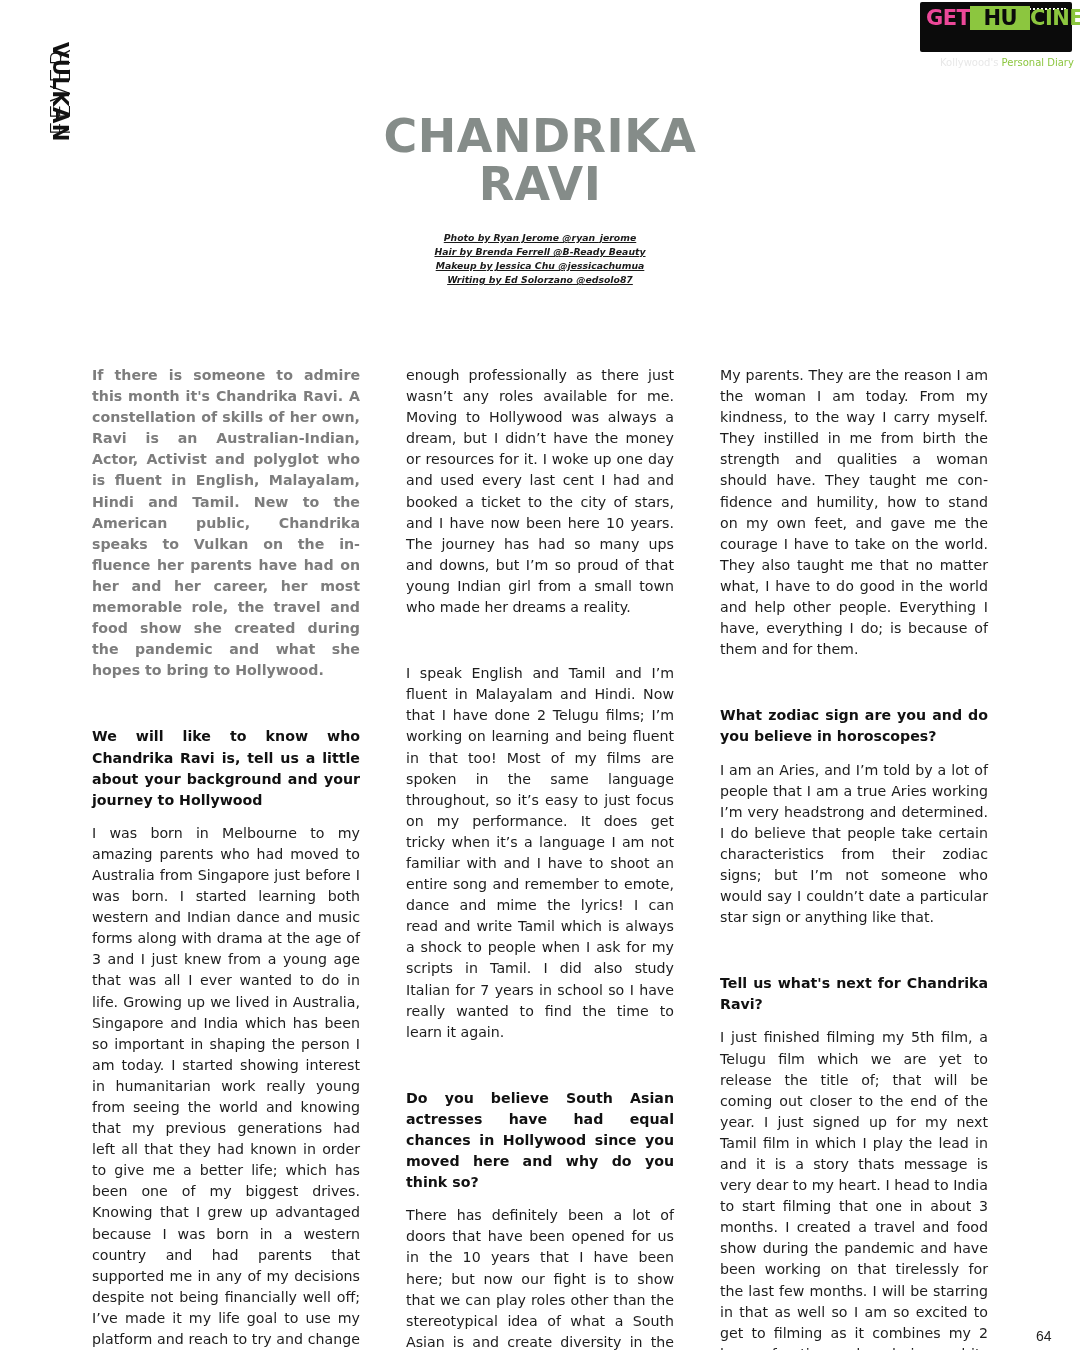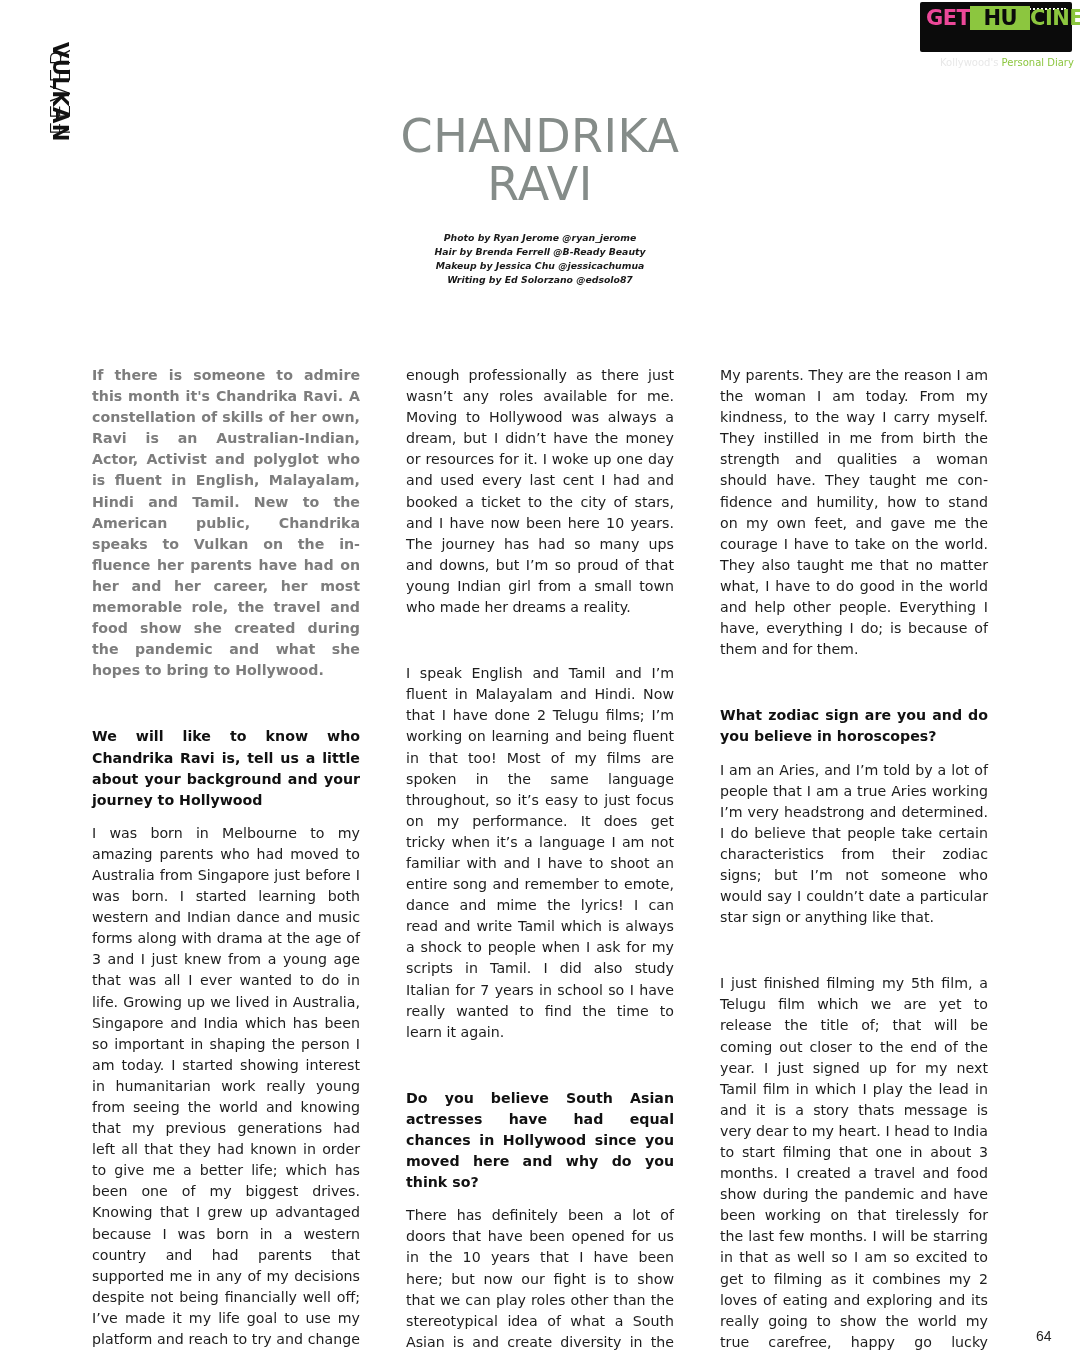--- a/index.html
+++ b/index.html
@@ -9,22 +9,22 @@
   .brand .fever { left:26px; top:96px; transform:rotate(-90deg); font-family:"DejaVu Sans", sans-serif; font-weight:300; font-size:26px; letter-spacing:1px; color:#111; line-height:1; }
   .brand .vulkan { left:48px; top:2px; transform:rotate(90deg); font-family:"DejaVu Sans", sans-serif; font-weight:900; font-size:21px; letter-spacing:0.5px; color:#111; line-height:1; }
   .watermark { position:absolute; left:920px; top:2px; width:152px; height:50px; background:#0b0b0b; border-radius:2px; }
   .watermark .wm-main { position:absolute; left:6px; top:6px; font-family:"DejaVu Sans", sans-serif; font-weight:900; font-size:21px; line-height:1; letter-spacing:-0.5px; }
   .watermark .wm-main .g { color:#ec4899; }
   .watermark .wm-main .c { color:#8cc63f; }
   .watermark .wm-main .hu { background:#8cc63f; color:#0b0b0b; padding:0 13px; }
   .watermark .wm-sub { position:absolute; left:20px; top:33px; font-size:10px; font-weight:normal; color:#e8e8e8; white-space:nowrap;margin-top:22px; }
   .watermark .wm-sub .d { color:#8cc63f; }
   .watermark .film { position:absolute; right:6px; top:6px; width:44px; height:7px; border-top:2px dotted #fff; }
-  .title { position:absolute; left:380px; top:112px; width:320px; text-align:center; font-family:"DejaVu Sans", sans-serif; font-weight:normal; font-size:46px; line-height:48px; color:#858c89; letter-spacing:0.5px; }
-  .credits { position:absolute; left:380px; top:231px; width:320px; text-align:center; font-family:"DejaVu Sans", sans-serif; font-style:italic; font-weight:bold; font-size:9.3px; line-height:14px; color:#1a1a1a; }
+  .title { position:absolute; left:380px; top:112px; width:320px; text-align:center; font-family:"DejaVu Sans", sans-serif; font-weight:bold; font-size:46px; line-height:48px; color:#858c89; letter-spacing:0.5px; }
+  .credits { position:absolute; left:380px; top:231px; width:320px; text-align:center; font-family:"DejaVu Sans", sans-serif; font-style:italic; font-weight:bold; font-size:9.3px; line-height:14px; color:#1a1a1a;text-decoration:underline; }
   .col { position:absolute; top:353px; width:292px; font-family:"DejaVu Sans", sans-serif; font-size:14.2px; line-height:21.1px; text-align:justify; hyphens:manual; }
   .col p { margin:12px; }
   .col .q { font-weight:bold; color:#111; }
   .col .gap { height:21px; }
   .intro { color:#7d7d7d; font-weight:bold; }
   .c1 { left:80px; }
   .c2 { left:394px; }
   .c3 { left:708px; }
   .pagenum { position:absolute; left:1036px; top:1328px; font-family:"Liberation Sans", sans-serif; font-size:14px; color:#222; }
 </style>
@@ -69,16 +69,17 @@
   <p class="q">Do you believe South Asian actresses have had equal chances in Hollywood since you moved here and why do you think so?</p>
   <p>There has definitely been a lot of doors that have been opened for us in the 10 years that I have been here; but now our fight is to show that we can play roles other than the ste­reotypical idea of what a South Asian is and create diversity in the representation that is being shown by both men and women of our decent. So many times the minority is portrayed as just a supporting cast, but we too can play the lead and carry a story.</p>
 </div>
 
 <div class="col c3">
   <p>My parents. They are the reason I am the woman I am today. From my kindness, to the way I carry myself. They instilled in me from birth the strength and qualities a woman should have. They taught me con­fidence and humility, how to stand on my own feet, and gave me the courage I have to take on the world. They also taught me that no matter what, I have to do good in the world and help other people. Every­thing I have, everything I do; is because of them and for them.</p>
   <div class="gap"></div>
   <p class="q">What zodiac sign are you and do you believe in horoscopes?</p>
   <p>I am an Aries, and I’m told by a lot of people that I am a true Aries working I’m very headstrong and determined. I do believe that people take certain characteristics from their zodiac signs; but I’m not someone who would say I couldn’t date a particular star sign or anything like that.</p>
   <div class="gap"></div>
+  <p class="q">Tell us what's next for Chandrika Ravi?</p>
   <p>I just finished filming my 5th film, a Telugu film which we are yet to release the title of; that will be coming out closer to the end of the year. I just signed up for my next Tamil film in which I play the lead in and it is a story thats message is very dear to my heart. I head to India to start filming that one in about 3 months. I created a travel and food show during the pandemic and have been working on that tirelessly for the last few months. I will be starring in that as well so I am so excited to get to filming as it combines my 2 loves of eating and exploring and its really going to show the world my true carefree, happy go lucky character.</p>
 </div>
 
 <div class="pagenum">64</div>
 
 </body></html>

